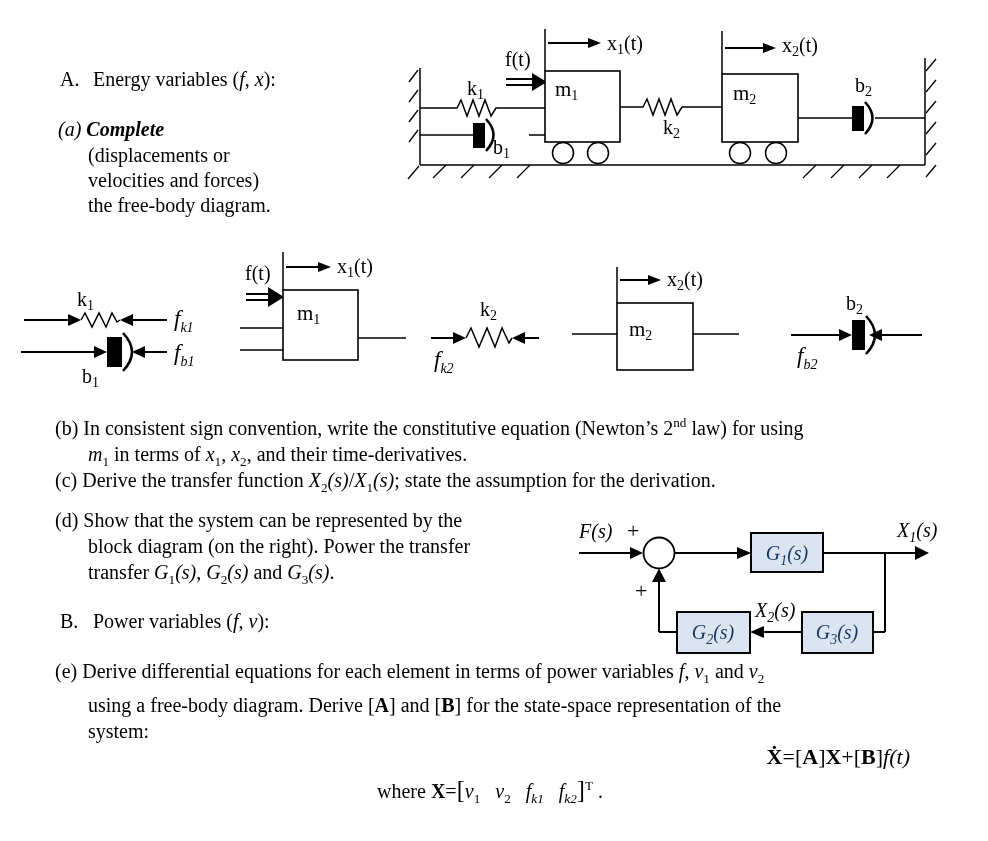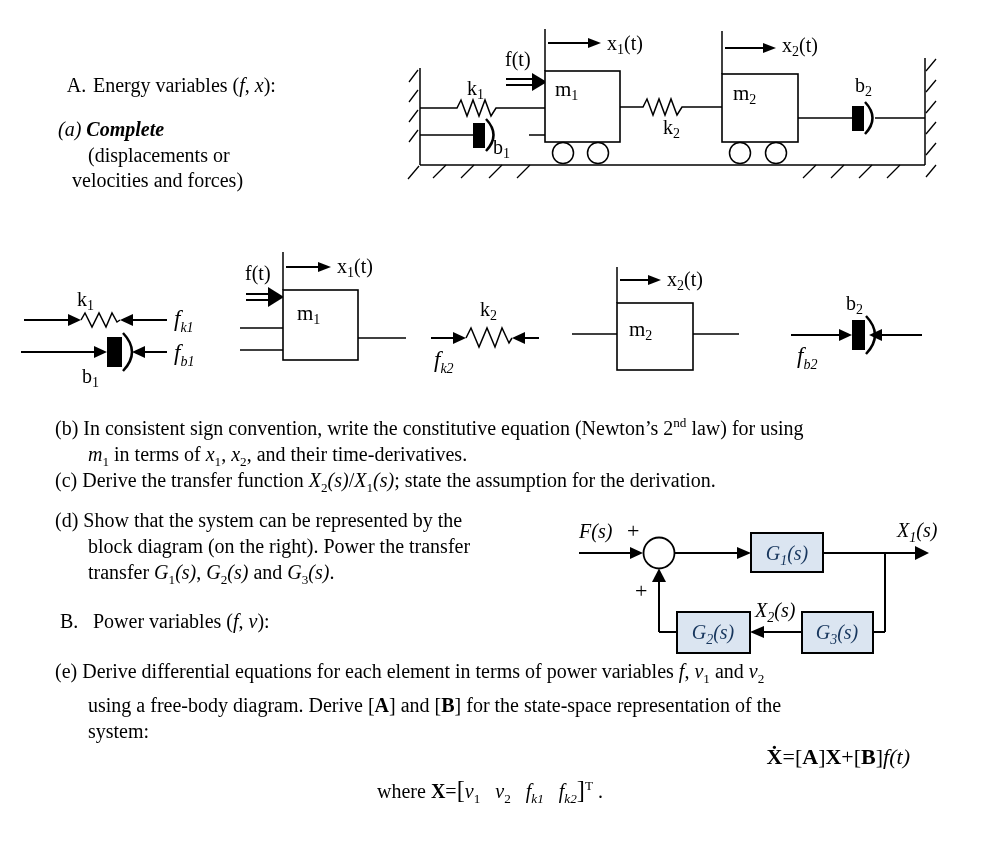--- a/index.html
+++ b/index.html
@@ -32,25 +32,26 @@
   rect.gbox{stroke:#000;stroke-width:2}
   circle.wheel{fill:#fff;stroke:#000;stroke-width:1.5}
   circle.sum{fill:#fff;stroke:#000;stroke-width:1.8}
 </style>
 </head>
 <body>
 
 <div class="page">
 
 
-  <div class="abs txt" style="left:60px;top:74px;text-align:center;"><span class="hlbl">A.</span><span><span>Energy variables (</span><span class="seg-i">f</span><span>, </span><span class="seg-i">x</span><span>):</span></span></div>
+  <div class="abs txt" style="left:60px;top:68px;"><span class="hlbl">A.</span><span><span>Energy variables (</span><span class="seg-i">f</span><span>, </span><span class="seg-i">x</span><span>):</span></span></div>
 
   <div class="abs txt" style="left:58px;top:118px;font-style:italic;"><span>(a) </span><span class="seg-b">Complete</span></div>
   <div class="abs txt" style="left:88px;top:144px;">(displacements or</div>
-  <div class="abs txt" style="left:72px;top:169px;">velocities and forces)</div>
+  <div class="abs txt" style="left:88px;top:169px;">velocities and forces)</div>
+  <div class="abs txt" style="left:88px;top:194px;">the free-body diagram.</div>
 
   <svg style="left:405px;top:12px;" width="580" height="178" viewBox="0 0 580 178">
     <g>
       <line class="sw15" x1="15" y1="56" x2="15" y2="153"></line>
       <line class="sw13" x1="13" y1="58" x2="4" y2="70"></line>
       <line class="sw13" x1="13" y1="78" x2="4" y2="90"></line>
       <line class="sw13" x1="13" y1="98" x2="4" y2="110"></line>
       <line class="sw13" x1="13" y1="118" x2="4" y2="130"></line>
       <line class="sw13" x1="14" y1="154" x2="3" y2="167"></line>
     </g>

